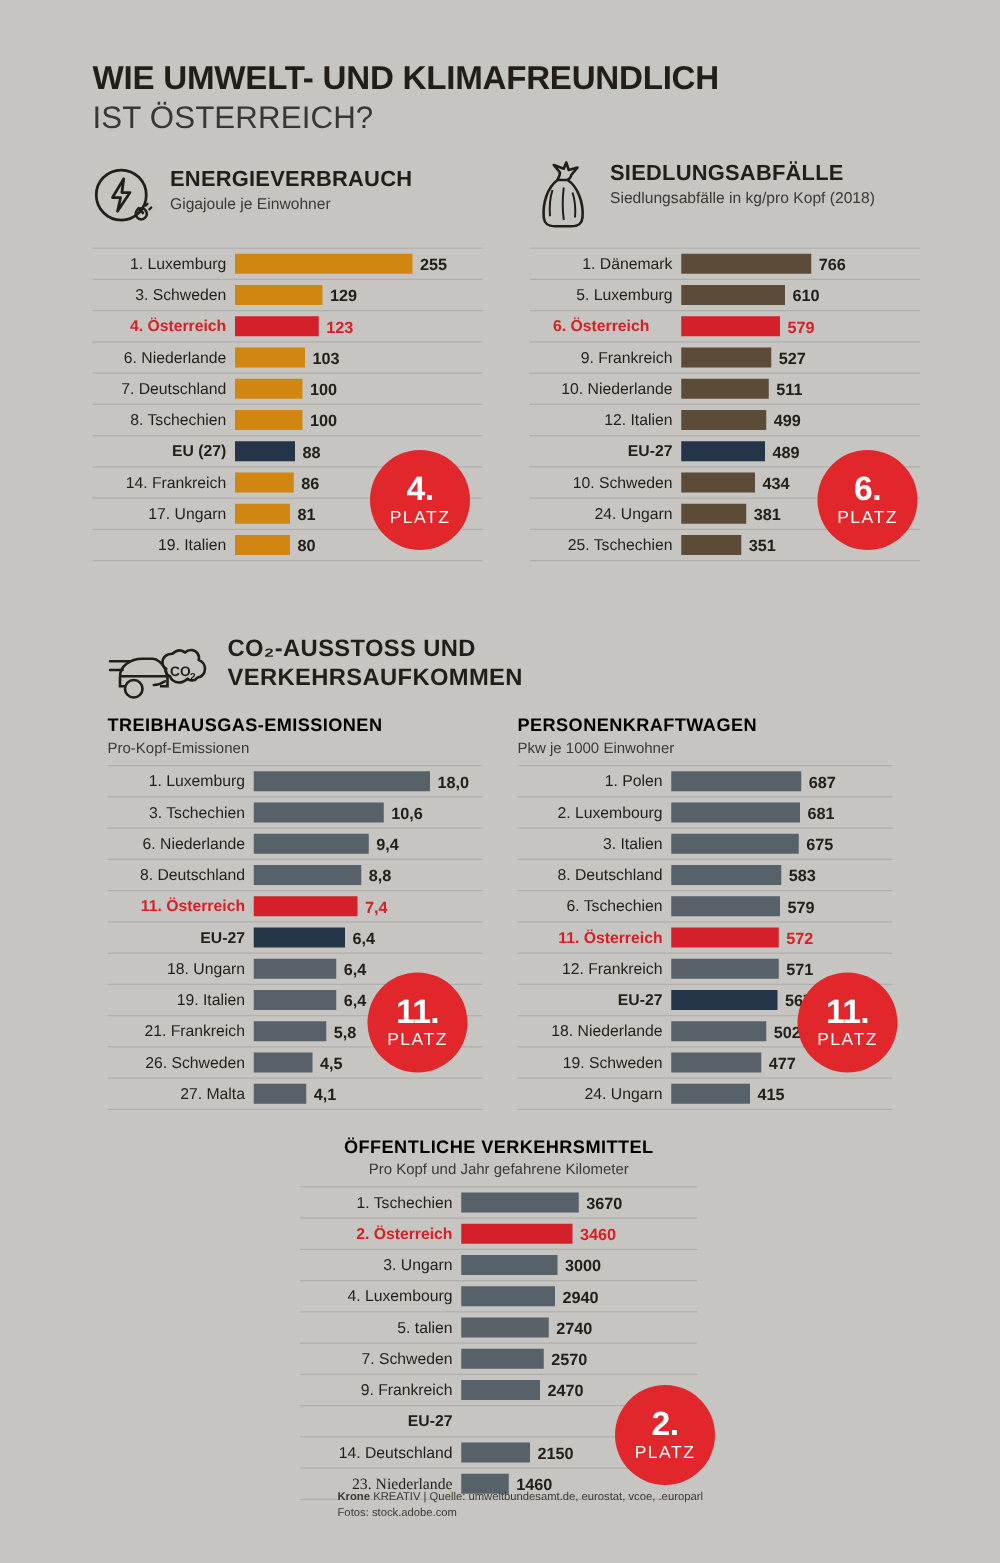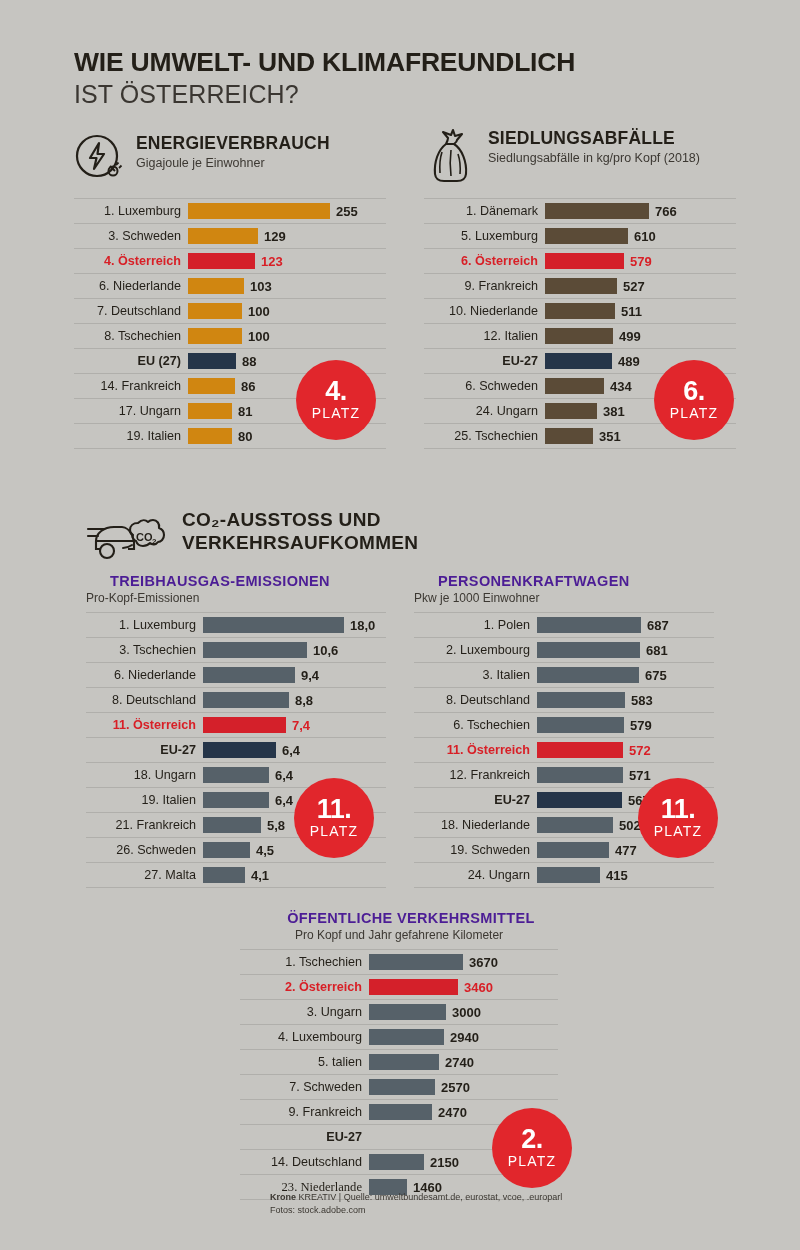--- a/index.html
+++ b/index.html
@@ -28,21 +28,21 @@
   .sect-head{position:absolute;display:flex;align-items:flex-start;gap:12px;}
   .sect-head .ico{flex:0 0 auto;}
   .sect-title{font-size:17.5px;font-weight:700;letter-spacing:.2px;color:#231f18;line-height:1.15;}
   .sect-sub{font-size:12.5px;font-weight:400;color:#3c3832;margin-top:3px;line-height:1.2;}
 
   .big-title{font-size:19px;font-weight:700;letter-spacing:.3px;line-height:1.2;color:#231f18;}
 
   
   .chart{position:absolute;}
   .chart .hdr{margin-bottom:7px;}
-  .chart .hdr .t{font-size:14.5px;font-weight:700;letter-spacing:.35px;color:#4c1d95;margin-left:24px;}
+  .chart .hdr .t{font-size:14.5px;font-weight:700;letter-spacing:.35px;color:#000000;}
   .chart .hdr .s{font-size:12px;font-weight:400;color:#3c3832;margin-top:2px;}
 
   .rows{position:relative;border-top:1px solid #b0afab;}
   .row{
     display:flex;align-items:center;
     height:24px;
     border-bottom:1px solid #b0afab;
     position:relative;
   }
   .row .lbl{
@@ -225,21 +225,21 @@
           </div>
         </div>
         <div class="row">
           <div class="lbl" style="width: 114px;">5. Luxemburg</div>
           <div class="barwrap">
             <div class="bar" style="width: 83px;"></div>
             <div class="val">610</div>
           </div>
         </div>
         <div class="row hl">
-          <div class="lbl" style="width: 114px;">6. Österreich</div>
+          <div class="lbl" style="width: 114px; text-align: center;">6. Österreich</div>
           <div class="barwrap">
             <div class="bar" style="width: 79px;"></div>
             <div class="val">579</div>
           </div>
         </div>
         <div class="row">
           <div class="lbl" style="width: 114px;">9. Frankreich</div>
           <div class="barwrap">
             <div class="bar" style="width: 72px;"></div>
             <div class="val">527</div>
@@ -260,21 +260,21 @@
           </div>
         </div>
         <div class="row eu">
           <div class="lbl" style="width: 114px;">EU-27</div>
           <div class="barwrap">
             <div class="bar" style="width: 67px;"></div>
             <div class="val">489</div>
           </div>
         </div>
         <div class="row">
-          <div class="lbl" style="width: 114px;">6. Schweden</div>
+          <div class="lbl" style="width: 114px;">10. Schweden</div>
           <div class="barwrap">
             <div class="bar" style="width: 59px;"></div>
             <div class="val">434</div>
           </div>
         </div>
         <div class="row">
           <div class="lbl" style="width: 114px;">24. Ungarn</div>
           <div class="barwrap">
             <div class="bar" style="width: 52px;"></div>
             <div class="val">381</div>

